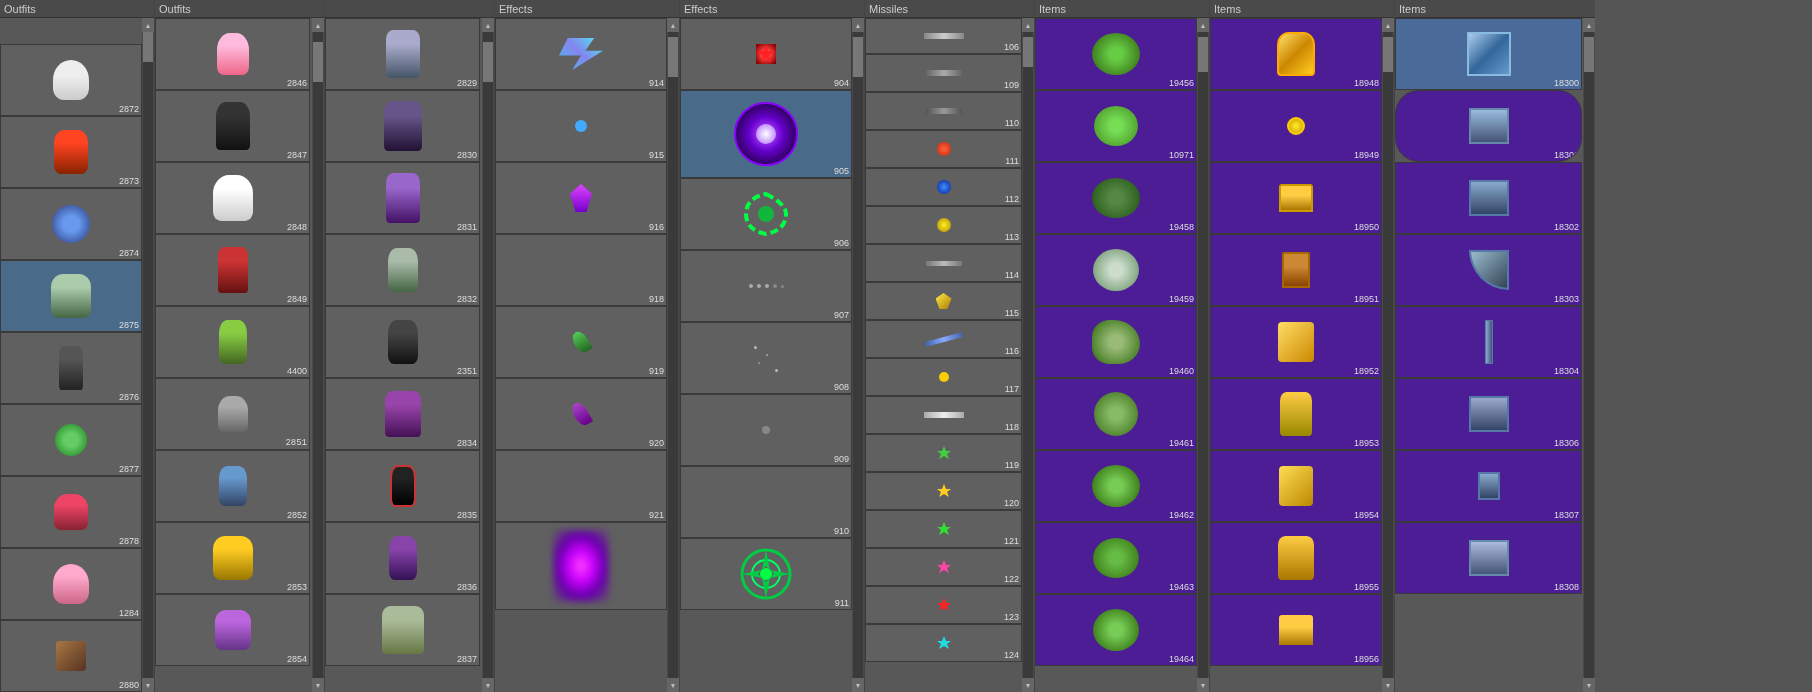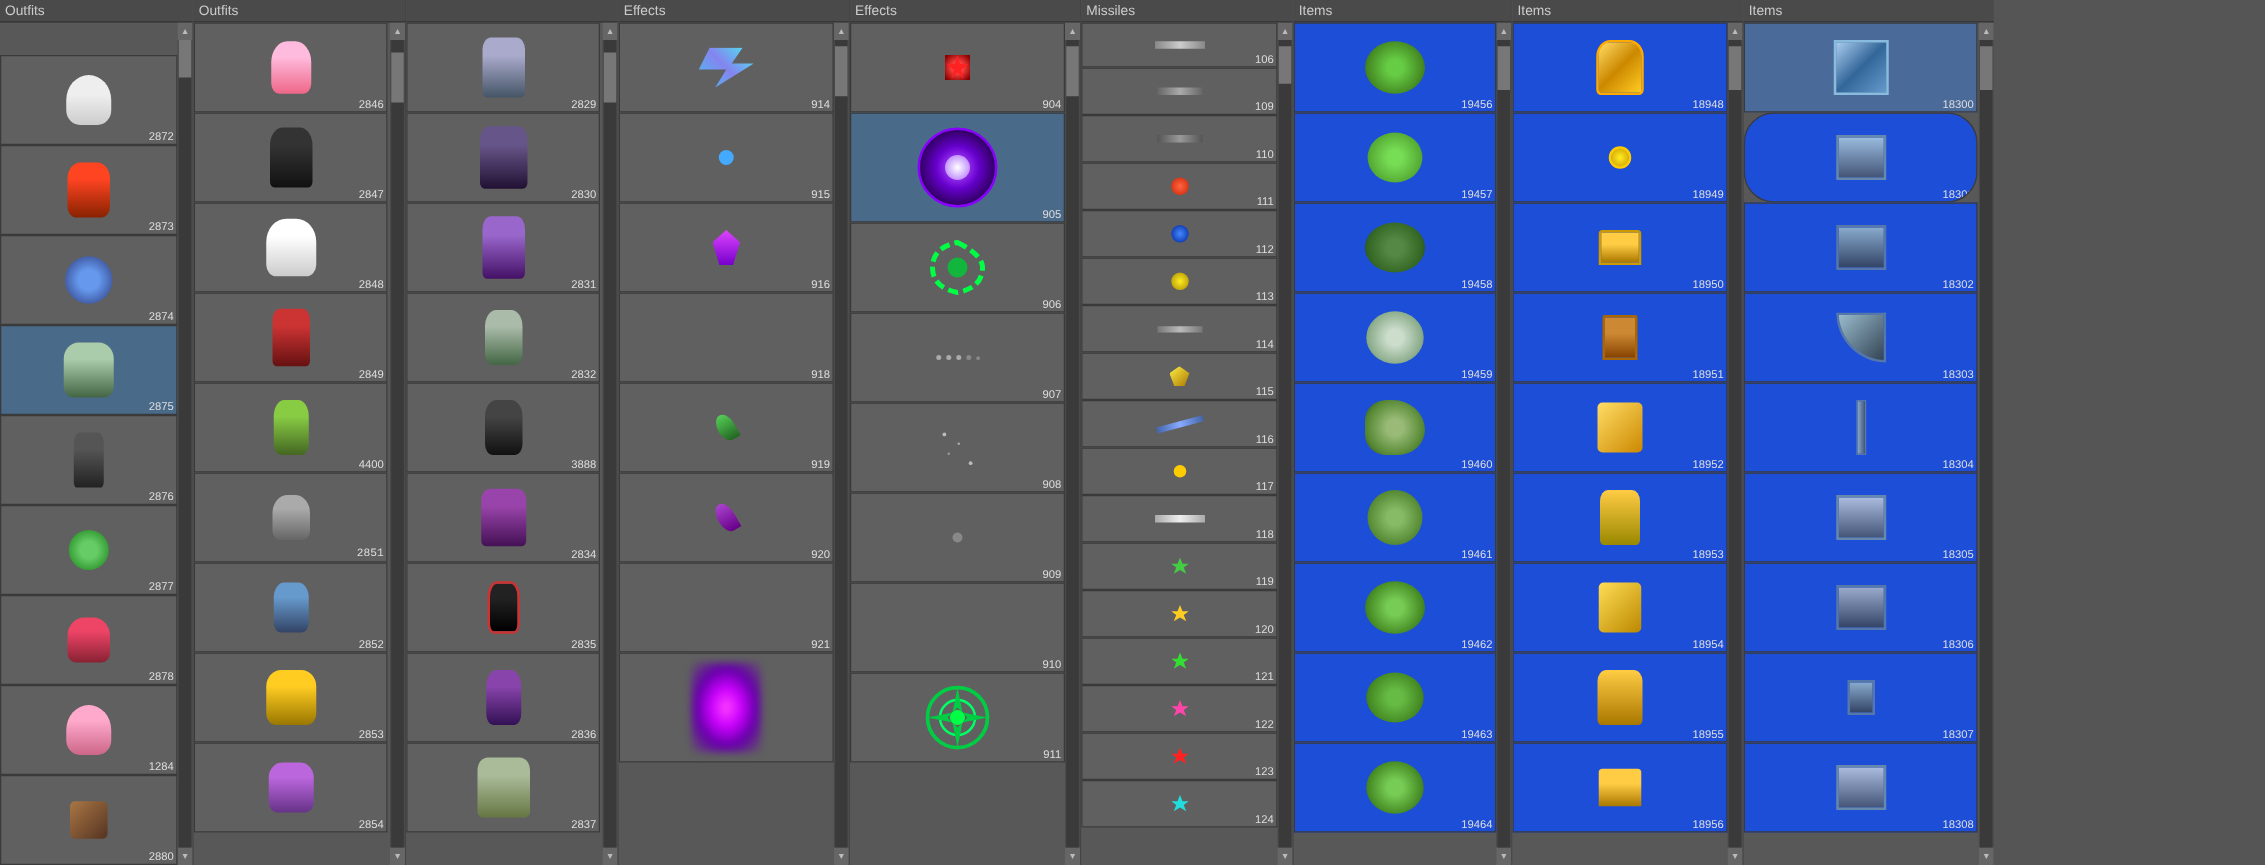--- a/index.html
+++ b/index.html
@@ -98,21 +98,21 @@
       justify-content: center;
       position: relative;
       overflow: hidden;
       flex-shrink: 0;
     }
 
     .item-cell {
       width: 80px;
       height: 64px;
       border: 1px solid #3a3a3a;
-      background: #1d4ed8;
+      background: #4c1d95;
       display: flex;
       align-items: center;
       justify-content: center;
       position: relative;
       overflow: hidden;
       flex-shrink: 0;
     }
 
     .panel-inner {
       display: flex;
@@ -303,21 +303,21 @@
       <div class="outfit-cell" style="width:155px;height:72px;">
         <div style="width:34px;height:50px;background:linear-gradient(180deg,#9966cc 30%,#441166);border-radius:20% 20% 10% 10%;"></div>
         <span class="cell-id">2831</span>
       </div>
       <div class="outfit-cell" style="width:155px;height:72px;">
         <div style="width:30px;height:44px;background:linear-gradient(180deg,#aabbaa 30%,#446644);border-radius:30% 30% 20% 20%;"></div>
         <span class="cell-id">2832</span>
       </div>
       <div class="outfit-cell" style="width:155px;height:72px;">
         <div style="width:30px;height:44px;background:linear-gradient(180deg,#444 30%,#111);border-radius:30% 30% 20% 20%;"></div>
-        <span class="cell-id">3888</span>
+        <span class="cell-id">2351</span>
       </div>
       <div class="outfit-cell" style="width:155px;height:72px;">
         <div style="width:36px;height:46px;background:linear-gradient(180deg,#9944aa 30%,#441155);border-radius:20% 20% 10% 10%;"></div>
         <span class="cell-id">2834</span>
       </div>
       <div class="outfit-cell" style="width:155px;height:72px;">
         <div style="width:26px;height:42px;background:linear-gradient(180deg,#222 30%,#000);border-radius:30% 30% 20% 20%;border:2px solid #cc3333;"></div>
         <span class="cell-id">2835</span>
       </div>
       <div class="outfit-cell" style="width:155px;height:72px;">
@@ -598,21 +598,21 @@
     <span class="panel-label">Items</span>
   </div>
   <div class="panel-inner" style="flex:1; overflow:hidden;">
     <div class="cells-column">
       <div class="item-cell" style="width:162px;height:72px;">
         <div style="width:48px;height:42px;background:radial-gradient(circle,#66cc44 20%,#448822 70%,#224411 100%);border-radius:50%;"></div>
         <span class="cell-id">19456</span>
       </div>
       <div class="item-cell" style="width:162px;height:72px;">
         <div style="width:44px;height:40px;background:radial-gradient(circle,#77dd55 20%,#55aa33 70%,#2a5516 100%);border-radius:50%;"></div>
-        <span class="cell-id">19457</span>
+        <span class="cell-id">10971</span>
       </div>
       <div class="item-cell" style="width:162px;height:72px;">
         <div style="width:48px;height:40px;background:radial-gradient(circle,#558844 20%,#336622 70%,#1a3311 100%);border-radius:50%;"></div>
         <span class="cell-id">19458</span>
       </div>
       <div class="item-cell" style="width:162px;height:72px;">
         <div style="width:46px;height:42px;background:radial-gradient(circle,#ccddcc 20%,#88aa88 70%,#446644 100%);border-radius:50%;"></div>
         <span class="cell-id">19459</span>
       </div>
       <div class="item-cell" style="width:162px;height:72px;">
@@ -719,24 +719,20 @@
       </div>
       <div class="item-cell" style="width:187px;height:72px;">
         <div style="width:40px;height:40px;background:linear-gradient(135deg,#99bbcc,#334455);border:2px solid #5577aa;border-radius:0 0 0 100%;"></div>
         <span class="cell-id">18303</span>
       </div>
       <div class="item-cell" style="width:187px;height:72px;">
         <div style="width:8px;height:44px;background:linear-gradient(90deg,#88aacc,#445577);border:1px solid #5577aa;"></div>
         <span class="cell-id">18304</span>
       </div>
       <div class="item-cell" style="width:187px;height:72px;">
-        <div style="width:40px;height:36px;background:linear-gradient(180deg,#aabbdd,#445577);border:2px solid #6688aa;"></div>
-        <span class="cell-id">18305</span>
-      </div>
-      <div class="item-cell" style="width:187px;height:72px;">
         <div style="width:40px;height:36px;background:linear-gradient(180deg,#99aacc,#334466);border:2px solid #5577aa;"></div>
         <span class="cell-id">18306</span>
       </div>
       <div class="item-cell" style="width:187px;height:72px;">
         <div style="width:22px;height:28px;background:linear-gradient(180deg,#88aacc,#334466);border:2px solid #5577aa;"></div>
         <span class="cell-id">18307</span>
       </div>
       <div class="item-cell" style="width:187px;height:72px;">
         <div style="width:40px;height:36px;background:linear-gradient(180deg,#aabbdd,#445577);border:2px solid #6688aa;"></div>
         <span class="cell-id">18308</span>

